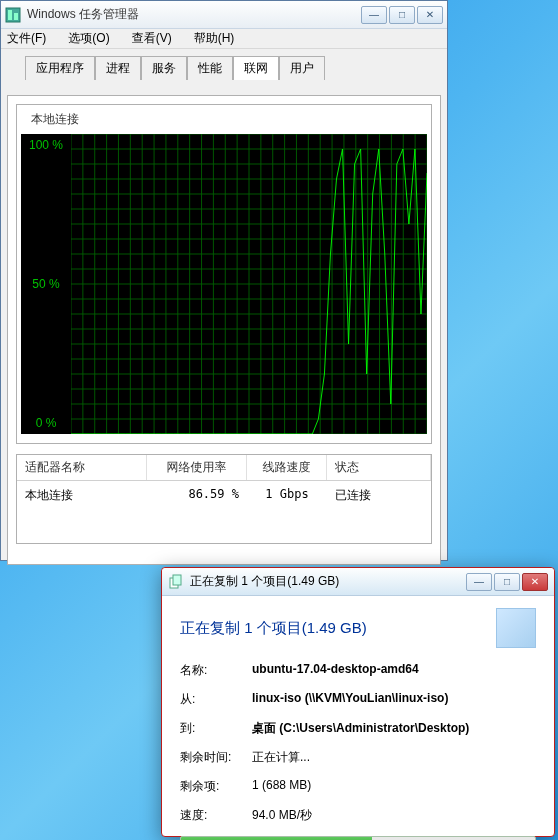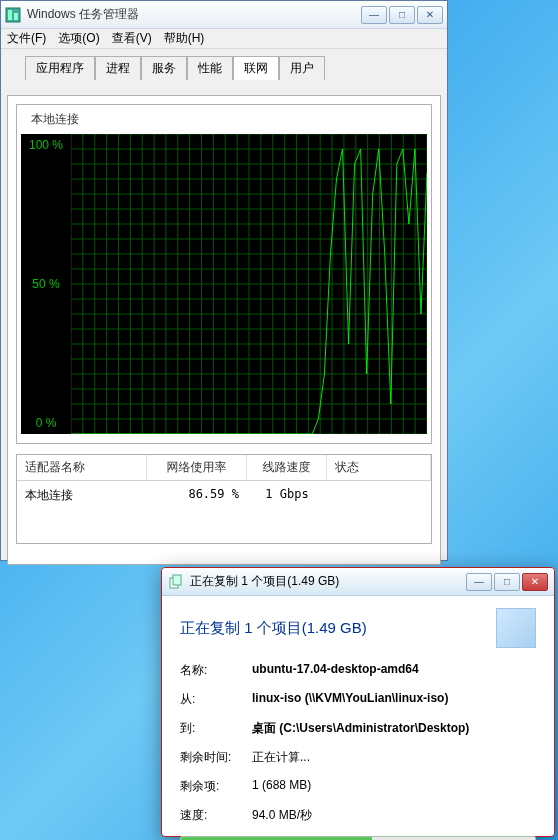--- a/index.html
+++ b/index.html
@@ -4,21 +4,21 @@
 <style>
 *{box-sizing:border-box;margin:0;padding:0;font-family:"Microsoft YaHei","Segoe UI",Tahoma,sans-serif;font-size:12px}
 body{background:linear-gradient(135deg,#1e90e8 0%,#4eb5f1 40%,#6ec9f5 60%,#2a9ce8 100%);width:558px;height:840px;position:relative;overflow:hidden}
 .tm-window{position:absolute;left:0;top:0;width:448px;height:561px;background:#f0f0f0;border:1px solid #5a7aa0}
 .tm-titlebar{height:28px;background:linear-gradient(#fdfefe,#e8eef4);display:flex;align-items:center;padding:0 4px;border-bottom:1px solid #c9d6e4}
 .tm-icon{width:16px;height:16px;margin-right:6px;display:inline-block}
 .tm-icon svg{width:16px;height:16px}
 .tm-title{flex:1;color:#333}
 .win-btns{display:flex;gap:2px}
 .win-btn{width:26px;height:18px;border:1px solid #8faac6;border-radius:2px;background:linear-gradient(#f7fbff,#d6e5f3);display:flex;align-items:center;justify-content:center;color:#3a5a7a;font-size:10px}
-.menubar{height:20px;display:flex;align-items:center;padding:0 6px;gap:12px;background:#f0f0f0;border-bottom:1px solid #d8d8d8}
+.menubar{height:20px;display:flex;align-items:center;padding:0 6px;gap:22px;background:#f0f0f0;border-bottom:1px solid #d8d8d8}
 .menubar span{color:#000}
 .tabs{display:flex;padding:6px 6px 16px 24px;background:#f0f0f0}
 .tab{padding:3px 10px;border:1px solid #b0b0b0;border-bottom:none;background:#f0f0f0;margin-right:0;position:relative;top:1px}
 .tab.active{background:#fff;z-index:2}
 .content{margin:0 6px 12px 6px;border:1px solid #b0b0b0;background:#fff;height:470px;padding:8px}
 .chart-box{border:1px solid #b0b0b0;height:340px;padding:4px}
 .chart-title{padding:2px 10px;color:#333}
 .chart-area{display:flex;height:300px;margin-top:4px}
 .chart-y{width:50px;background:#000;color:#00c000;display:flex;flex-direction:column;justify-content:space-between;align-items:center;padding:4px 4px;font-size:10px}
 .chart-canvas{flex:1;background:#000;position:relative;overflow:hidden}
@@ -158,20 +158,21 @@
       <div class="thead">
         <div class="th c1">适配器名称</div>
         <div class="th c2">网络使用率</div>
         <div class="th c3">线路速度</div>
         <div class="th c4">状态</div>
       </div>
       <div class="trow">
         <div class="td c1">本地连接</div>
         <div class="td c2">86.59 %</div>
         <div class="td c3">1 Gbps</div>
+        <div class="td c4">已连接</div>
       </div>
     </div>
   </div>
 </div>
 
 <div class="copy-window">
   <div class="copy-titlebar">
     <span class="tm-icon">
       <svg viewBox="0 0 16 16">
           <rect x="2" y="4" width="8" height="10" fill="#fff" stroke="#5a8"></rect>

